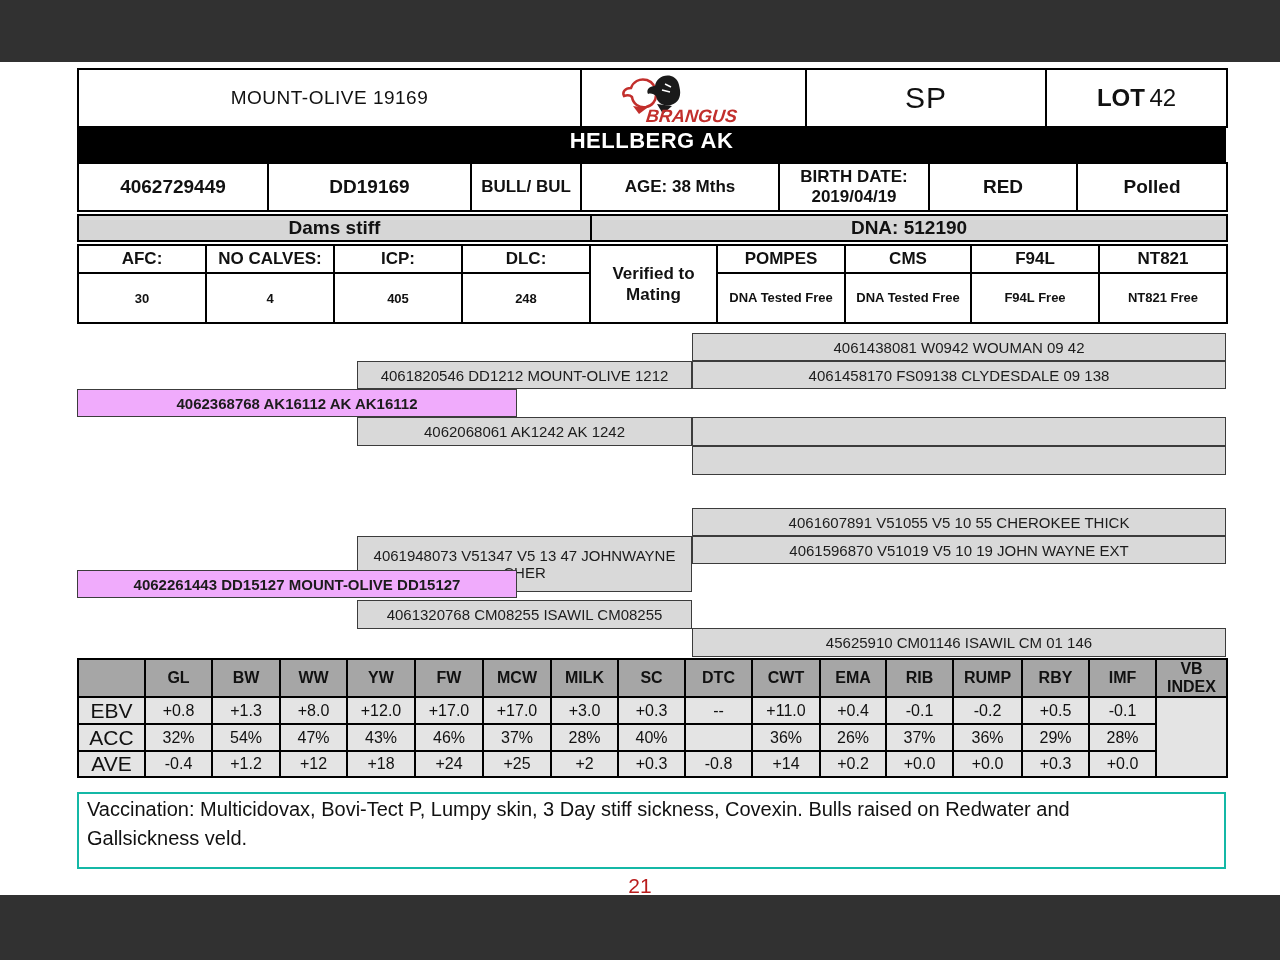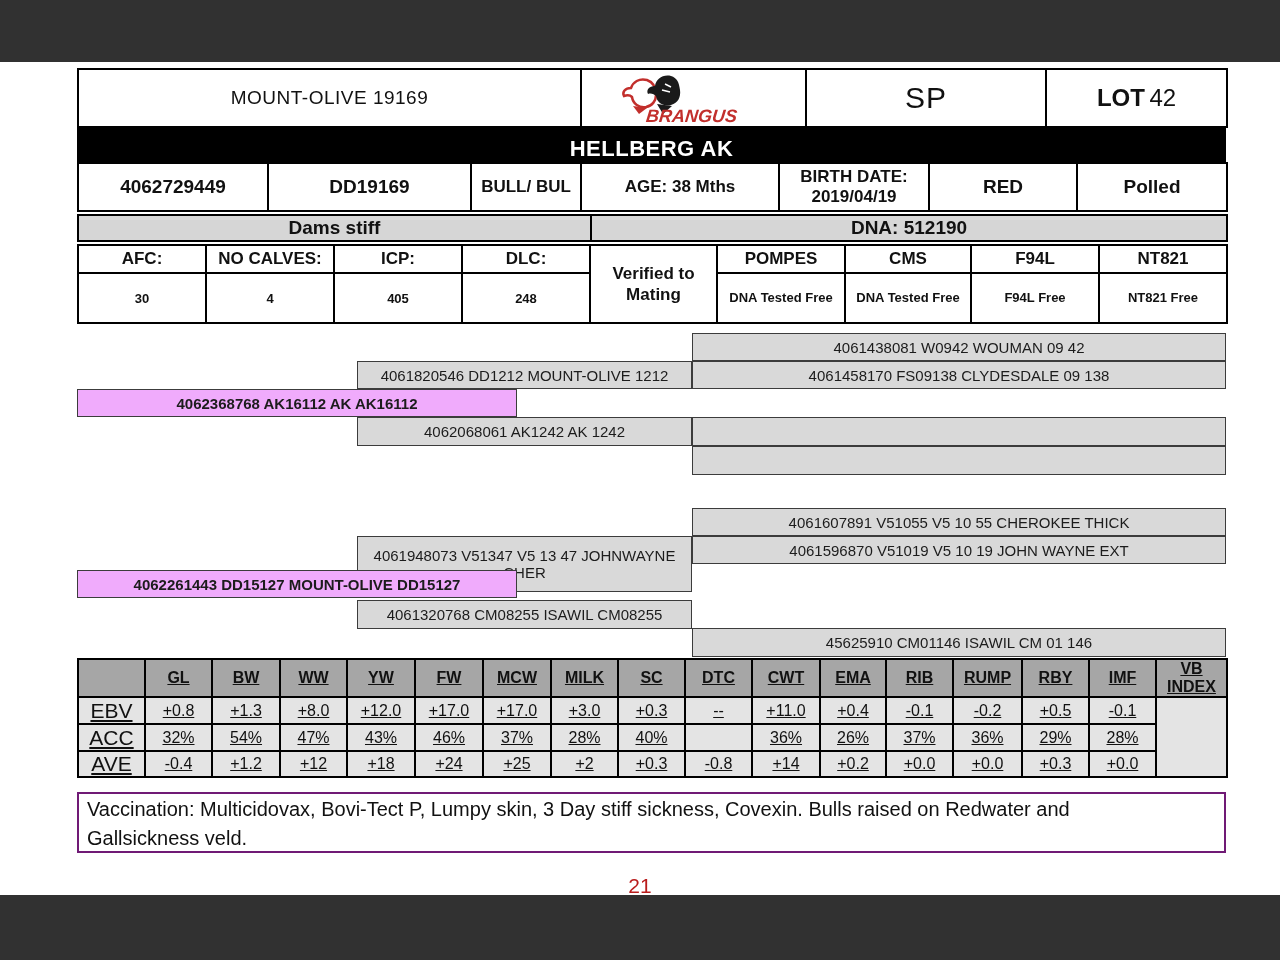--- a/index.html
+++ b/index.html
@@ -13,50 +13,50 @@
   .sec td { border:2px solid #000; text-align:center; vertical-align:middle; padding:0 2px; overflow:hidden; }
   
   .t-head { top:0; }
   .t-head td { height:56px; }
   .animal-code { font-size:19px; letter-spacing:.5px; }
   .sp { font-size:30px; letter-spacing:1px; }
   .lot b { font-size:24px; font-weight:700; }
   .lot span.num { font-size:24px; font-weight:400; }
   
   .name-bar { position:absolute; top:60px; left:0; width:1149px; height:34px; background:#000; color:#fff;
-              display:flex; align-items:flex-end; justify-content:center; font-size:22px; font-weight:700; letter-spacing:.5px; }
+              display:flex; align-items:flex-start; justify-content:center; font-size:22px; font-weight:700; letter-spacing:.5px; }
   
   .t-id { top:94px; }
   .t-id td { height:48px; font-weight:700; font-size:19px; }
   .t-id td.small { font-size:17px; line-height:20px; }
   
   .t-dams { top:146px; }
   .t-dams td { height:26px; background:#d6d6d6; font-weight:700; font-size:19px; }
   
   .t-geno { top:176px; }
   .t-geno td { font-weight:700; }
   .t-geno tr.lbl td { height:28px; font-size:17px; }
   .t-geno tr.val td { height:50px; font-size:13px; }
   .t-geno td.g { font-size:17px; line-height:20px; }
   .t-geno td.verified { font-size:17px; line-height:21px; }
   
   .pedigree { position:absolute; top:262px; left:0; width:1149px; height:328px; }
   .pbox { position:absolute; border:1.5px solid #3c3c3c; background:#d9d9d9; display:flex; align-items:center;
           justify-content:center; font-size:15px; color:#1c1c1c; text-align:center; line-height:17px; padding:0 6px; }
   .pbox.parent { background:#f0abfc;font-weight:bold; }
   
-  .t-ebv { top:590px;text-decoration:underline; }
+  .t-ebv { top:590px; }
   .t-ebv td { font-size:16px; background:#e4e4e4; }
   .t-ebv tr.hdr td { height:38px; background:#a6a6a6; font-weight:700; line-height:18px; }
   .t-ebv tr.r1 td { height:27px; }
   .t-ebv tr.r2 td { height:27px; }
   .t-ebv tr.r3 td { height:26px; }
   .t-ebv td.rowlbl { font-size:21px; font-weight:400; }
   
-  .vacc { position:absolute; top:724px; left:0; width:1149px; height:61px; border:2px solid #701a75; background:#fff;
+  .vacc { position:absolute; top:724px; left:0; width:1149px; height:77px; border:2px solid #14b8a6; background:#fff;
           font-size:20px; line-height:29px; padding:1px 8px; }
   .vacc-text { max-width:1075px; }
   .page-num { position:absolute; top:874px; left:560px; width:160px; text-align:center; font-size:21px; color:#b91c1c; z-index:1; }
   
   .logo-wrap { display:flex; align-items:center; justify-content:center; height:100%; }
 </style>
 </head>
 <body>
 
 <div class="stage">

